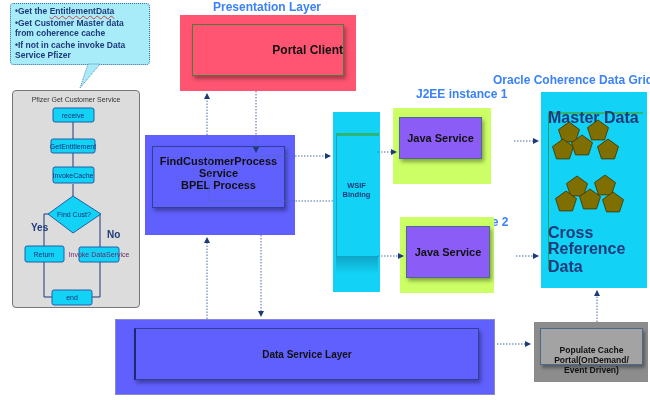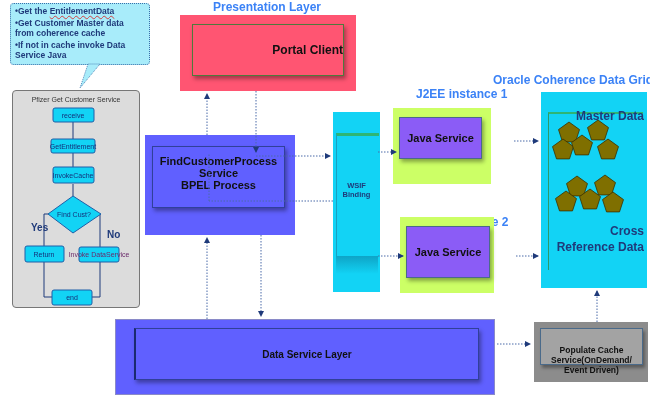--- a/index.html
+++ b/index.html
@@ -26,37 +26,37 @@
   .wsif { left:333px; top:112px; width:47px; height:180px; background:#12d3f5; }
   .wsif-inner { left:336px; top:133px; width:42px; height:123px; background:#12d3f5; border-top:3px solid #2eb574; border-left:1px solid #1aa0c0; }
   .wsif-shadow { left:336px; top:256px; width:42px; height:18px; background:linear-gradient(#0ea4c6,#12d3f5); }
   .wsif-label { left:333px; top:181px; width:47px; text-align:center; font-size:7.5px; font-weight:bold; color:#1f3a7a; line-height:9px; }
 
   .j2ee { background:#ccff66; }
   .j2ee-inner { background:#8b5cf6; border:1px solid #4a6a8a; box-shadow:2px 3px 4px rgba(0,0,0,0.35); display:flex; align-items:center; justify-content:center; font-size:11px; font-weight:bold; color:#111; }
 
   .grid-outer { left:541px; top:92px; width:106px; height:196px; background:#12d3f5; }
   .grid-inner { left:548px; top:112px; width:94px; height:156px; border-top:2px solid #2eb574; border-left:1px solid #2a9a6a; }
-  .grid-label { font-size:12px; font-weight:bold; color:#1f3a7a; text-align:right; }
+  .grid-label { font-size:16px; font-weight:bold; color:#1f3a7a; text-align:left; }
 
   .ds-outer { left:115px; top:319px; width:380px; height:76px; background:#6060ff; border:1px solid #8a8ac8; box-sizing:border-box; }
   .ds-inner { left:134px; top:328px; width:342px; height:50px; background:#6060ff; border:1px solid #30409a; border-left:2px solid #1a2a70; box-shadow:2px 3px 4px rgba(0,0,0,0.35); display:flex; align-items:center; justify-content:center; font-size:10px; font-weight:bold; color:#111; }
 
   .pc-outer { left:534px; top:322px; width:114px; height:60px; background:#8c8c8c; }
   .pc-inner { left:540px; top:328px; width:103px; height:37px; background:#a3a3a3; border:1px solid #4a6a8a; box-shadow:2px 3px 3px rgba(0,0,0,0.35); font-size:8.5px; font-weight:bold; color:#111; text-align:center; line-height:10px; box-sizing:border-box; padding-top:16px; }
 
   svg.overlay { position:absolute; left:0; top:0; }
 </style>
 </head>
 <body>
 
 <div class="abs callout">
   <p><span>•Get the </span><span class="ul">EntitlementData</span></p>
   <p>•Get Customer Master data from coherence cache</p>
-  <p>•If not in cache invoke Data Service  Java</p>
+  <p>•If not in cache invoke Data Service  Pfizer</p>
 </div>
 
 <div class="abs panel">
   <div class="abs panel-title">Pfizer Get Customer Service</div>
 </div>
 
 <div class="abs title-blue" style="left:213px;top:0px;">Presentation Layer</div>
 <div class="abs pres-outer"></div>
 <div class="abs pres-inner">
     <span>Portal Client</span>
@@ -97,21 +97,21 @@
 <div class="abs grid-label" style="left:548px;top:240px;width:96px;">Reference Data</div>
 
 <div class="abs ds-outer"></div>
 <div class="abs ds-inner">
     <span>Data Service Layer</span>
   </div>
 
 <div class="abs pc-outer"></div>
 <div class="abs pc-inner">
   <div>Populate Cache</div>
-  <div>Service(OnDemand/</div>
+  <div>Portal(OnDemand/</div>
   <div>Event Driven)</div>
 </div>
 
 <svg class="overlay" width="650" height="400">
   <defs>
     <marker id="arr" markerWidth="6" markerHeight="6" refX="5" refY="3" orient="auto">
       <path d="M0,0 L6,3 L0,6 Z" fill="#1f3a7a"></path>
     </marker>
   </defs>
 

